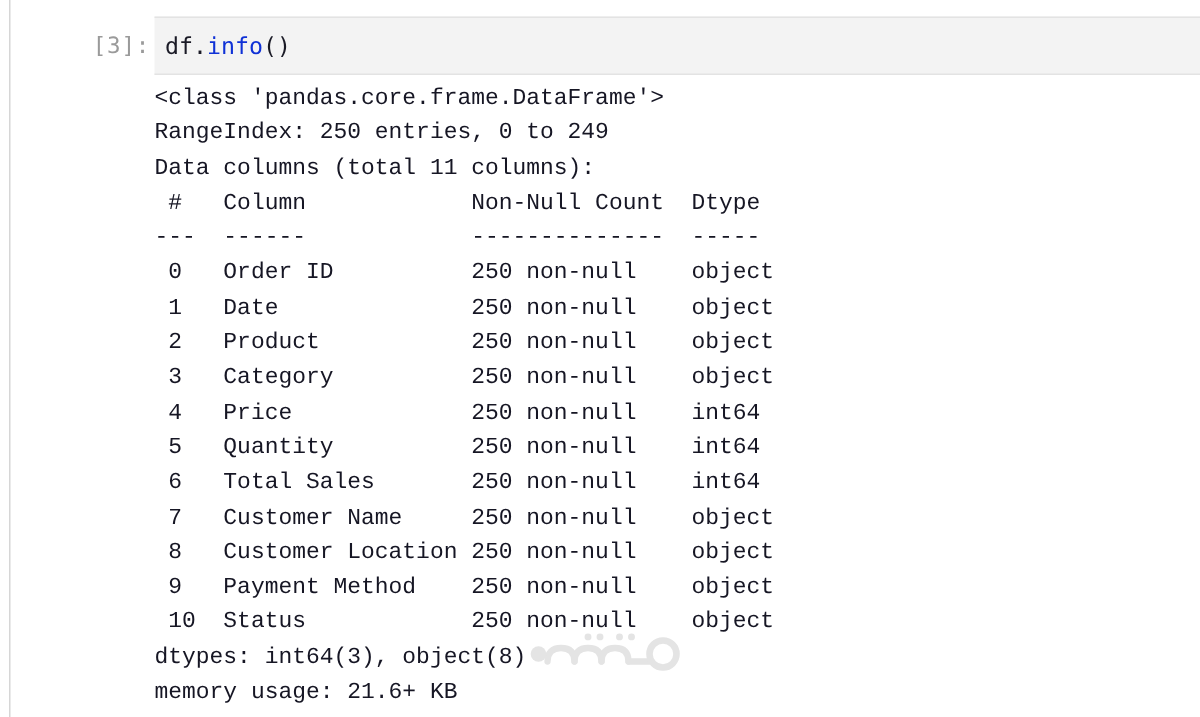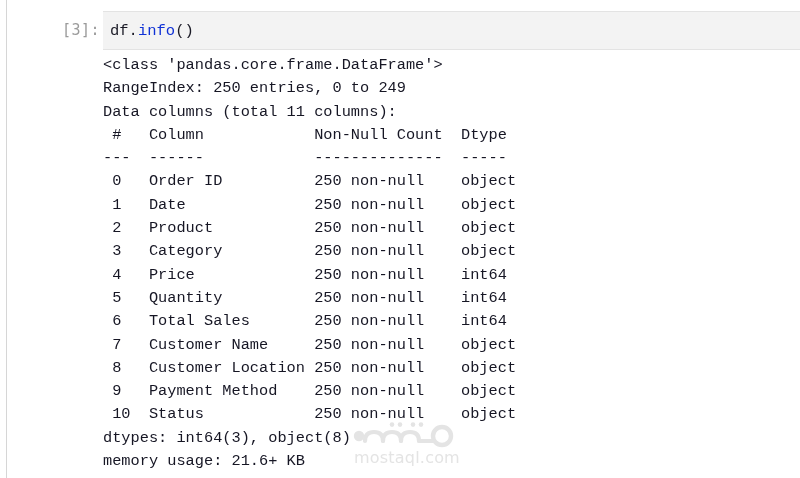--- a/index.html
+++ b/index.html
@@ -64,21 +64,20 @@
     box-sizing: border-box;
   }
   #code-line {
     position: absolute;
     left: 7px;
     top: 9px;
     font-size: 15.5px;
     line-height: 21px;
     white-space: pre;
     color: #1a1a26;
-    font-family: Liberation Mono, monospace;
   }
   .tok-name { color: #1a1a26; }
   .tok-punct { color: #1a1a26; }
   .tok-fn { color: #0f31d6; }
 
   
   #output-area {
     position: absolute;
     left: 103px;
     top: 54px;
@@ -160,16 +159,15 @@
         <path d="M54 20 q0 -9 9 -9 q9 0 9 9"></path>
         <path d="M72 20 h14"></path>
       </g>
       <circle cx="95" cy="15" r="9" fill="none" stroke="#e4e4e4" stroke-width="4.4"></circle>
       <circle cx="12" cy="15" r="5.2" fill="#e4e4e4"></circle>
       <circle cx="45" cy="3.6" r="2.3" fill="#e4e4e4"></circle>
       <circle cx="53" cy="3.6" r="2.3" fill="#e4e4e4"></circle>
       <circle cx="66" cy="3.6" r="2.3" fill="#e4e4e4"></circle>
       <circle cx="74" cy="3.6" r="2.3" fill="#e4e4e4"></circle>
     </svg>
-    <div id="watermark-word">mostaql.com</div>
   </div>
 
 </div>
 
 </body></html>

